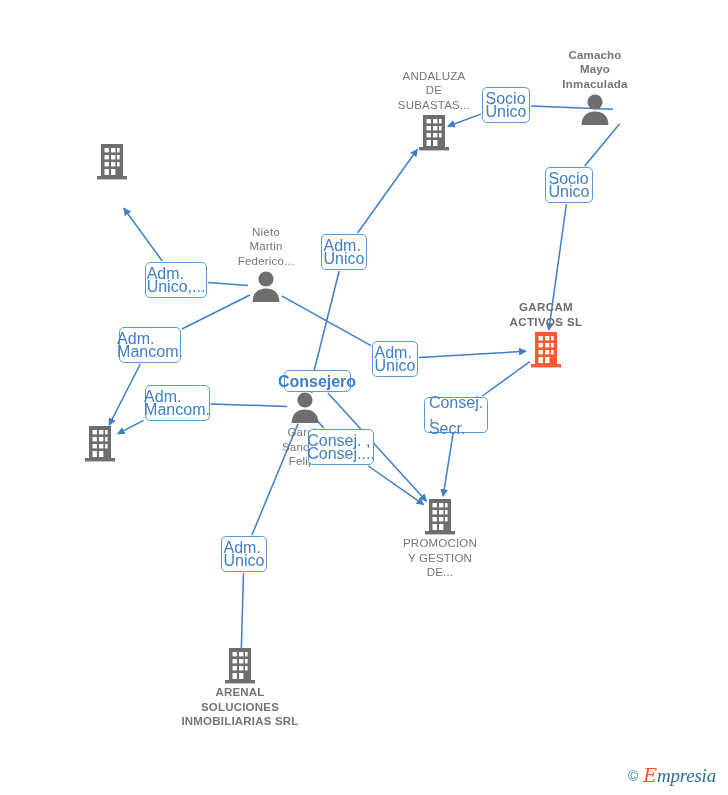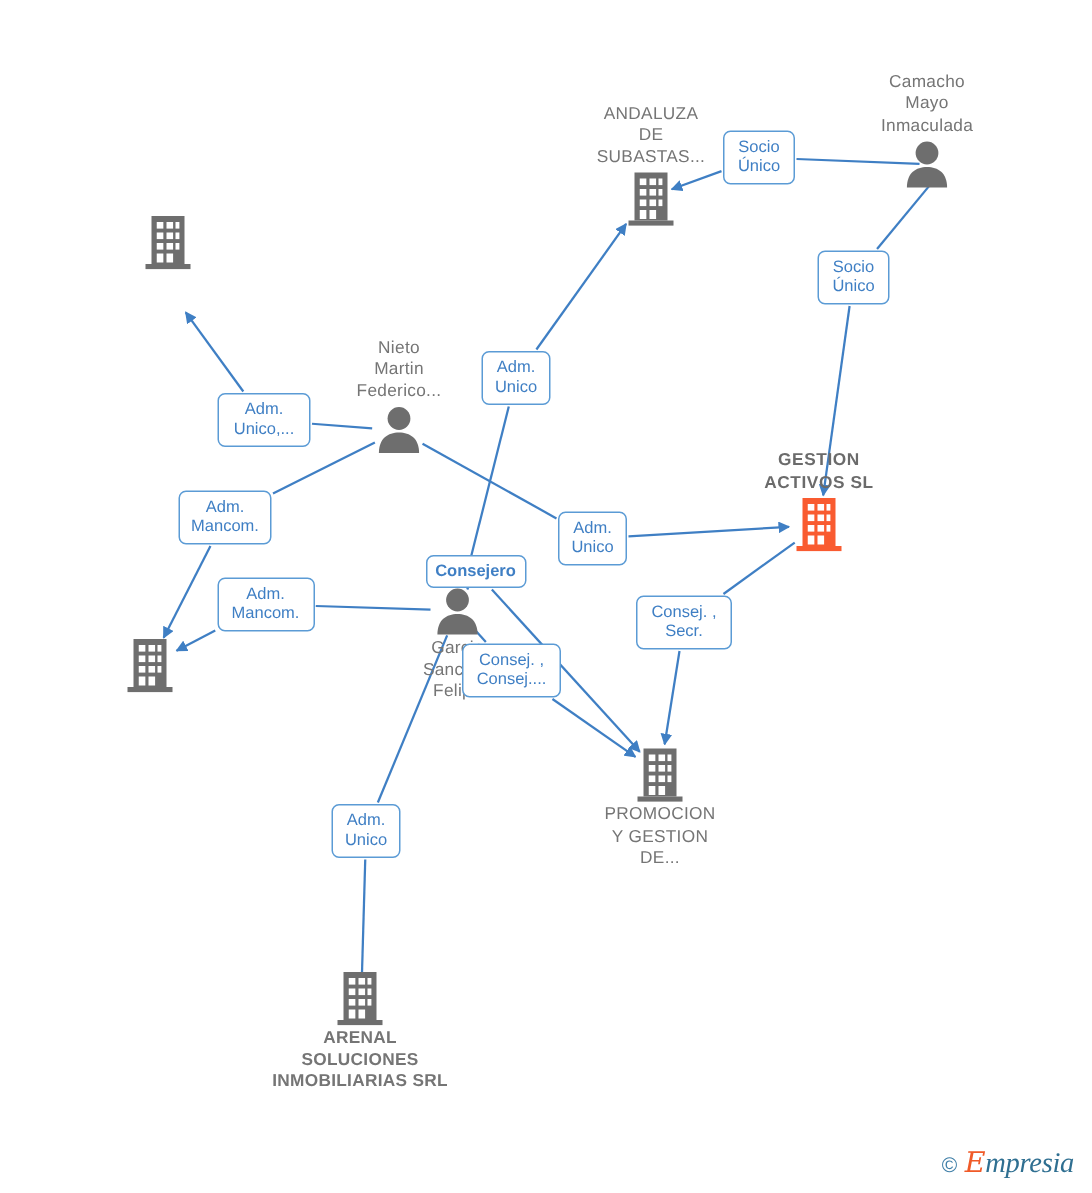--- a/index.html
+++ b/index.html
@@ -59,23 +59,23 @@
     letter-spacing: .4px;
   }
   
   .rel {
     position: absolute;
     box-sizing: border-box;
     background: #ffffff;
     border: 1.6px solid #5b9bd5;
     border-radius: 5px;
     color: #3f7fc4;
-    font-size: 11px;
+    font-size: 16px;
     line-height: 13px;
-    text-align: center;
+    text-align: left;
     padding: 4px 4px;
     z-index: 5;
     white-space: pre-line;
     display: flex;
     align-items: center;
     justify-content: center;
   }
   
   #brand {
     position: absolute;
@@ -130,21 +130,21 @@
         <line x1="317.0" y1="420.4" x2="323.9" y2="428.0" stroke="#3f7fc4" stroke-width="1.5"></line>
         <line x1="368.3" y1="466.0" x2="423.6" y2="504.6" stroke="#3f7fc4" stroke-width="1.5" marker-end="url(#arrow-head)"></line>
         <line x1="529.8" y1="361.7" x2="482.3" y2="396.0" stroke="#3f7fc4" stroke-width="1.5"></line>
         <line x1="453.0" y1="434.0" x2="443.1" y2="496.2" stroke="#3f7fc4" stroke-width="1.5" marker-end="url(#arrow-head)"></line>
         <line x1="298.1" y1="423.6" x2="251.9" y2="535.0" stroke="#3f7fc4" stroke-width="1.5"></line>
         <line x1="243.5" y1="573.0" x2="240.6" y2="674.0" stroke="#3f7fc4" stroke-width="1.5" marker-end="url(#arrow-head)"></line>
       </g>
   </svg>
 
   <div id="node-layer">
-      <div class="node person label-above" style="left: 618px; top: 47.5px;"><div class="node-label">Camacho
+      <div class="node person label-above" style="left: 595px; top: 47.5px; font-weight: bold;"><div class="node-label">Camacho
 Mayo
 Inmaculada</div><span><svg class="node-glyph" viewBox="0 0 30 34">
             <circle cx="15" cy="10" r="7.6" fill="currentColor"></circle>
             <path d="M1.6 33 C1.6 23.4 7.6 19.4 15 19.4 C22.4 19.4 28.4 23.4 28.4 33 Z" fill="currentColor"></path>
           </svg></span></div>
       <div class="node company label-above" style="left: 434px; top: 68.5px;"><div class="node-label">ANDALUZA
 DE
 SUBASTAS...</div><span><svg class="node-glyph" viewBox="0 0 34 38">
             <rect x="6" y="2" width="22" height="32" fill="currentColor"></rect>
             <rect x="2" y="34" width="30" height="3.4" fill="currentColor"></rect>
@@ -178,21 +178,21 @@
               <rect x="9.5" y="27" width="4.4" height="6"></rect>
               <rect x="16" y="27" width="4.4" height="6"></rect>
             </g>
           </svg></span></div>
       <div class="node person label-above" style="left: 266px; top: 224.5px;"><div class="node-label">Nieto
 Martin
 Federico...</div><span><svg class="node-glyph" viewBox="0 0 30 34">
             <circle cx="15" cy="10" r="7.6" fill="currentColor"></circle>
             <path d="M1.6 33 C1.6 23.4 7.6 19.4 15 19.4 C22.4 19.4 28.4 23.4 28.4 33 Z" fill="currentColor"></path>
           </svg></span></div>
-      <div class="node company focus label-above" style="left: 546px; top: 300px;"><div class="node-label">GESTION
+      <div class="node company focus label-above" style="left: 546px; top: 300px;"><div class="node-label">GARCAM
 ACTIVOS  SL</div><span><svg class="node-glyph" viewBox="0 0 34 38">
             <rect x="6" y="2" width="22" height="32" fill="currentColor"></rect>
             <rect x="2" y="34" width="30" height="3.4" fill="currentColor"></rect>
             <g fill="#ffffff">
               <rect x="9.5" y="6" width="4.4" height="4.4"></rect>
               <rect x="16" y="6" width="4.4" height="4.4"></rect>
               <rect x="22" y="6" width="2.6" height="4.4"></rect>
               <rect x="9.5" y="13" width="4.4" height="4.4"></rect>
               <rect x="16" y="13" width="4.4" height="4.4"></rect>
               <rect x="22" y="13" width="2.6" height="4.4"></rect>

